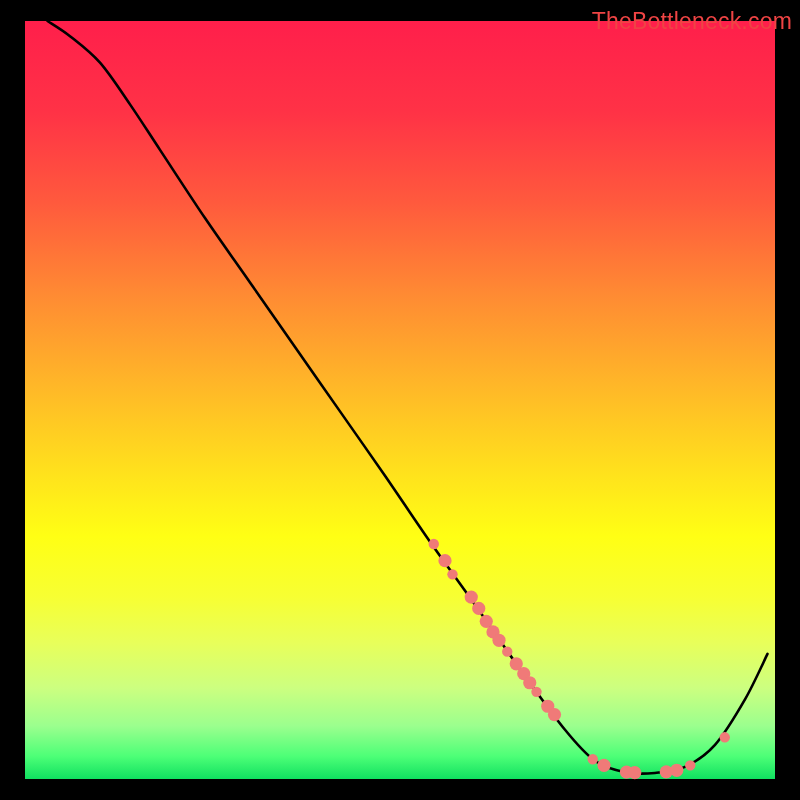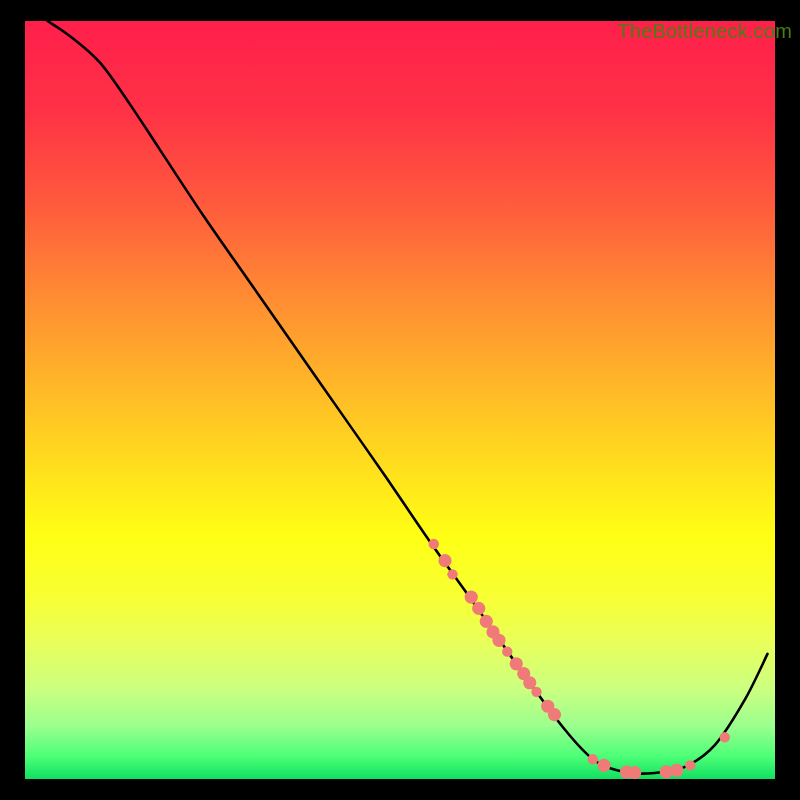--- a/index.html
+++ b/index.html
@@ -16,25 +16,25 @@
     height: 800px;
   }
   svg {
     display: block;
     position: absolute;
     left: 0;
     top: 0;
   }
   .attrib {
     position: absolute;
-    top: 20px;
+    top: 8px;
     right: 8px;
     font-family: Arial, Helvetica, sans-serif;
-    font-size: 20px;
-    color: #4d7c0f;
+    font-size: 23px;
+    color: #ef4444;
     letter-spacing: 0.2px;
     user-select: none;
   }
 </style>
 </head>
 <body>
 
 <div class="stage">
   <svg id="svg" width="800" height="800" viewBox="0 0 800 800">
       <defs>

